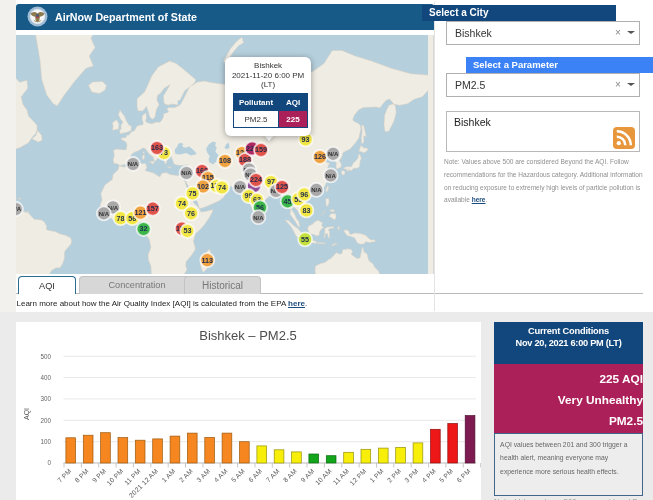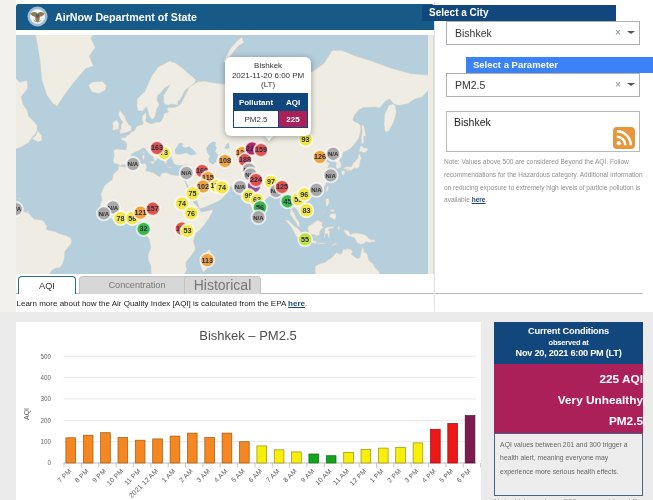--- a/index.html
+++ b/index.html
@@ -190,21 +190,21 @@
           <td style="border:1px solid #12477d;text-align:center;height:17px;color:#333;">PM2.5</td>
           <td style="border:1px solid #12477d;text-align:center;background:#ab2059;color:#fff;font-weight:bold;">225</td>
         </tr>
 </tbody>
     </table>
   </div>
 
 <div class="abs" style="left:16px;top:293px;width:627px;border-bottom:1px solid #b9b9b9;"></div>
 <div class="abs" style="left:18px;top:275.5px;width:58px;height:18.5px;background:#fff;border:1px solid #2a6d8f;border-bottom:none;border-radius:4px 4px 0 0;font-size:9.2px;color:#333;text-align:center;line-height:18px;z-index:2;">AQI</div>
 <div class="abs" style="left:79px;top:276px;width:116px;height:17.5px;background:#d7d7d7;border:1px solid #c3c3c3;border-bottom:none;border-radius:4px 4px 0 0;font-size:9.2px;color:#777;text-align:center;line-height:17px;">Concentration</div>
-<div class="abs" style="left:184px;top:276px;width:77px;height:17.5px;background:#d7d7d7;border:1px solid #c3c3c3;border-bottom:none;border-radius:4px 4px 0 0;font-size:14px;color:#777;text-align:center;line-height:17px;">Historical</div>
+<div class="abs" style="left:184px;top:276px;width:77px;height:17.5px;background:#d7d7d7;border:1px solid #c3c3c3;border-bottom:none;border-radius:4px 4px 0 0;font-size:10px;color:#777;text-align:center;line-height:17px;">Historical</div>
 <div class="abs" style="left:16.5px;top:299px;font-size:8px;color:#222;">Learn more about how the Air Quality Index [AQI] is calculated from the EPA <a style="color:#1a4a7e;text-decoration:underline;font-weight:bold;">here</a>.</div>
 
 <div class="abs" style="left:433.5px;top:2px;width:1px;height:309px;background:#e3e3e3;"></div>
 <div class="abs" style="left:422px;top:5px;width:194px;height:16px;background:#12477d;color:#fff;font-size:10px;font-weight:bold;line-height:15.5px;padding-left:7px;">Select a City</div>
 <div class="abs" style="left:446px;top:21px;width:194px;height:23.5px;background:#fff;border:1px solid #b0b0b0;font-size:10.5px;color:#333;line-height:23px;padding-left:8px;">Bishkek</div>
 <div class="abs" style="left:615px;top:21px;width:12px;height:23px;color:#888;font-size:10px;line-height:23px;">×</div>
 <div class="abs" style="left:627px;top:31px;width:0;height:0;border-left:4px solid transparent;border-right:4px solid transparent;border-top:3.5px solid #555;"></div>
 <div class="abs" style="left:446px;top:56.5px;width:194px;height:16px;background:#3b82f6;color:#fff;font-size:9.5px;font-weight:bold;line-height:15.5px;padding-left:7px;margin-left:20px;">Select a Parameter</div>
 <div class="abs" style="left:446px;top:72.5px;width:194px;height:24px;background:#fff;border:1px solid #b0b0b0;font-size:10.5px;color:#333;line-height:23px;padding-left:8px;">PM2.5</div>
 <div class="abs" style="left:615px;top:72.5px;width:12px;height:24px;color:#888;font-size:10px;line-height:23px;">×</div>
@@ -307,21 +307,20 @@
 <text x="420.3" y="149.5" font-size="6.7" letter-spacing="0.2" fill="#555" text-anchor="end" transform="rotate(-45 420.3 149.5)">4 PM</text>
 <rect x="431.8" y="101.5" width="9.7" height="39.5" fill="#ed1717" stroke="#8f0e0e" stroke-width="0.7"></rect>
 <text x="437.7" y="149.5" font-size="6.7" letter-spacing="0.2" fill="#555" text-anchor="end" transform="rotate(-45 437.7 149.5)">5 PM</text>
 <rect x="449.2" y="93.6" width="9.7" height="47.4" fill="#7d1a4f" stroke="#4d1031" stroke-width="0.7"></rect>
 <text x="455.0" y="149.5" font-size="6.7" letter-spacing="0.2" fill="#555" text-anchor="end" transform="rotate(-45 455.0 149.5)">6 PM</text>
 </svg>
 </div>
 
 <div class="abs" style="left:494px;top:322px;width:149px;height:42px;background:#12477d;color:#fff;text-align:center;">
 <div style="font-size:9.3px;font-weight:bold;margin-top:4px;letter-spacing:-0.2px;">Current Conditions</div>
-<div style="font-size:7.5px;font-weight:bold;margin-top:1.5px;letter-spacing:-0.2px;">observed at</div>
 <div style="font-size:9.2px;font-weight:bold;letter-spacing:-0.25px;margin-top:1.5px;">Nov 20, 2021 6:00 PM (LT)</div>
 </div>
 <div class="abs" style="left:494px;top:364px;width:149px;height:69px;background:#ab2059;color:#fff;text-align:right;">
 <div style="font-size:11.8px;font-weight:bold;line-height:21px;margin-top:5px;">225 AQI<br>Very Unhealthy<br>PM2.5</div>
 </div>
 <div class="abs" style="left:494px;top:433px;width:149px;height:63px;background:#ededed;border:1px solid #44658a;text-align:center;">
 <div style="font-size:8px;color:#666;text-align:left;padding:4px 0 0 6px;line-height:13.4px;white-space:nowrap;transform:scaleX(0.85);transform-origin:left top;">AQI values between 201 and 300 trigger a<br>health alert, meaning everyone may<br>experience more serious health effects.</div>
 </div>
 <div class="abs" style="left:494px;top:497px;font-size:7.8px;color:#999;white-space:nowrap;">Note: Values above 500 are considered Beyond t</div>
 

